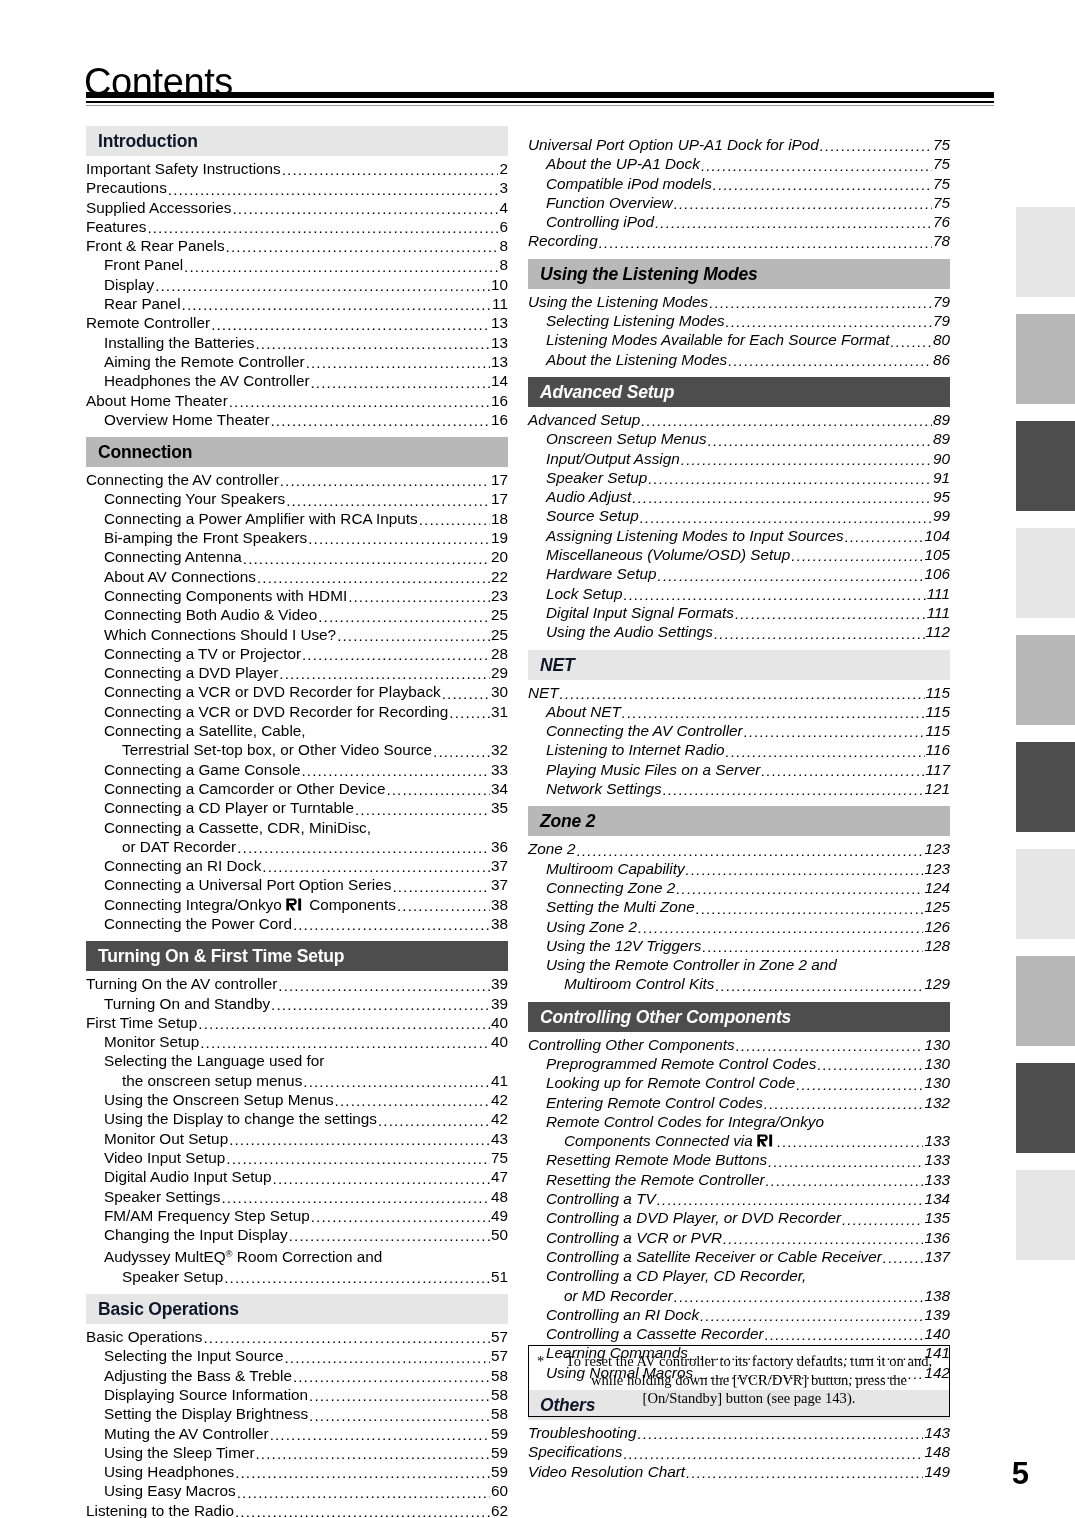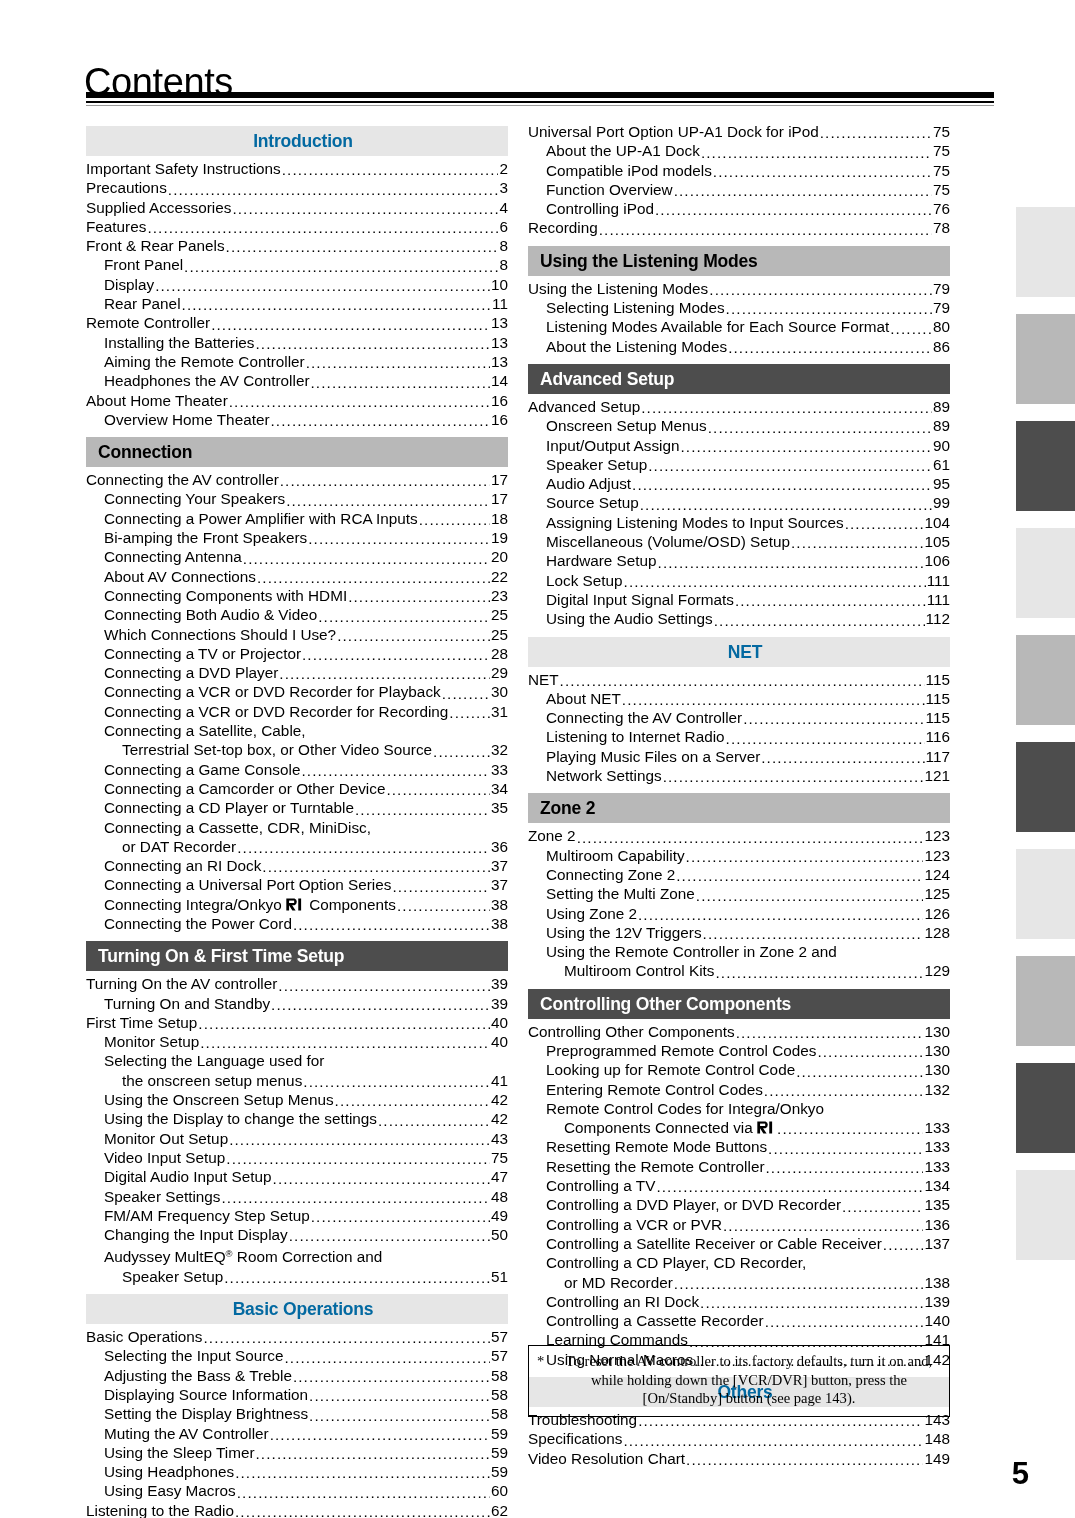--- a/index.html
+++ b/index.html
@@ -41,32 +41,32 @@
   .rule-gap2  { height: 2px; background: #fff; }
   .rule-thin2 { height: 1px; background: #9a9a9a; }
 
   
   .col {
     position: absolute;
     top: 126px;
     width: 422px;
   }
   .col-left  { left: 86px; }
-  .col-right { left: 528px; top: 122px; }
+  .col-right { left: 528px; top: 135px; font-style: italic; }
 
   
   .sec-head {
     font-size: 17.5px;
     font-weight: bold;
     padding: 5px 0 5px 12px;
     margin: 0 0 3px 0;
     line-height: 20px;
     letter-spacing: -0.2px;
   }
-  .sec-head.light  { background: #e6e6e6; color: #0369a1; text-align: center; }
+  .sec-head.light  { background: #e6e6e6; color: #0f172a; }
   .sec-head.medium { background: #b8b8b8; color: #000; }
   .sec-head.dark   { background: #4d4d4d; color: #fff; }
 
   .sec-block { margin-bottom: 8px; }
   .sec-block:last-child { margin-bottom: 0; }
 
   
   .entry {
     display: flex;
     align-items: flex-end;
@@ -574,21 +574,21 @@
           <span class="pg">89</span>
         </div>
         <div class="entry lvl2">
           <span class="lbl">Input/Output Assign</span>
           <span class="dots">........................................................................................................................</span>
           <span class="pg">90</span>
         </div>
         <div class="entry lvl2">
           <span class="lbl">Speaker Setup</span>
           <span class="dots">........................................................................................................................</span>
-          <span class="pg">61</span>
+          <span class="pg">91</span>
         </div>
         <div class="entry lvl2">
           <span class="lbl">Audio Adjust</span>
           <span class="dots">........................................................................................................................</span>
           <span class="pg">95</span>
         </div>
         <div class="entry lvl2">
           <span class="lbl">Source Setup</span>
           <span class="dots">........................................................................................................................</span>
           <span class="pg">99</span>

